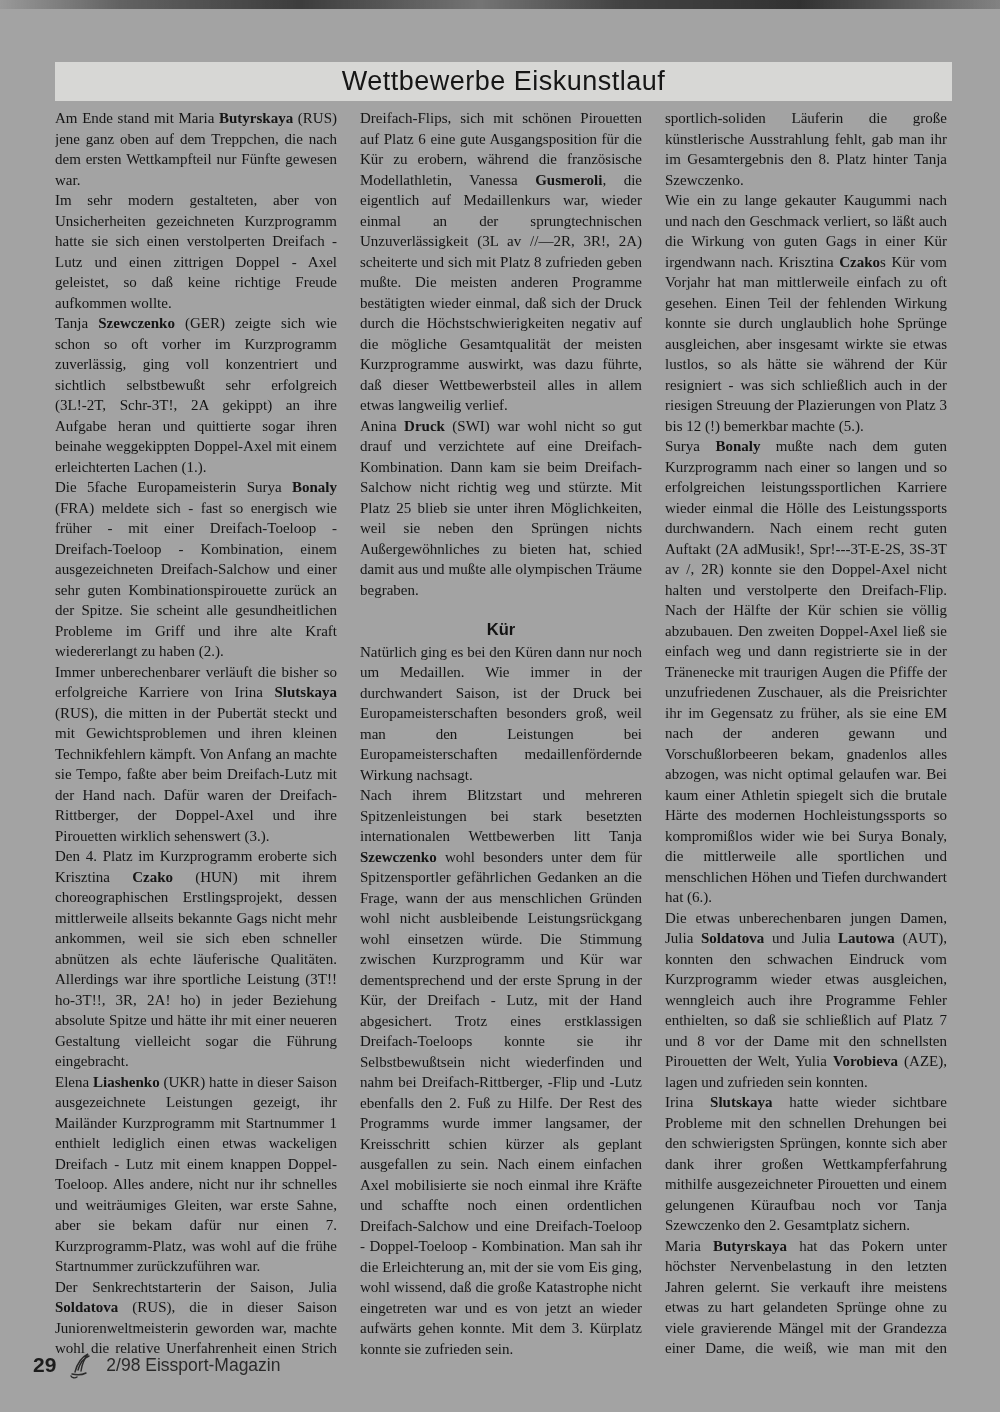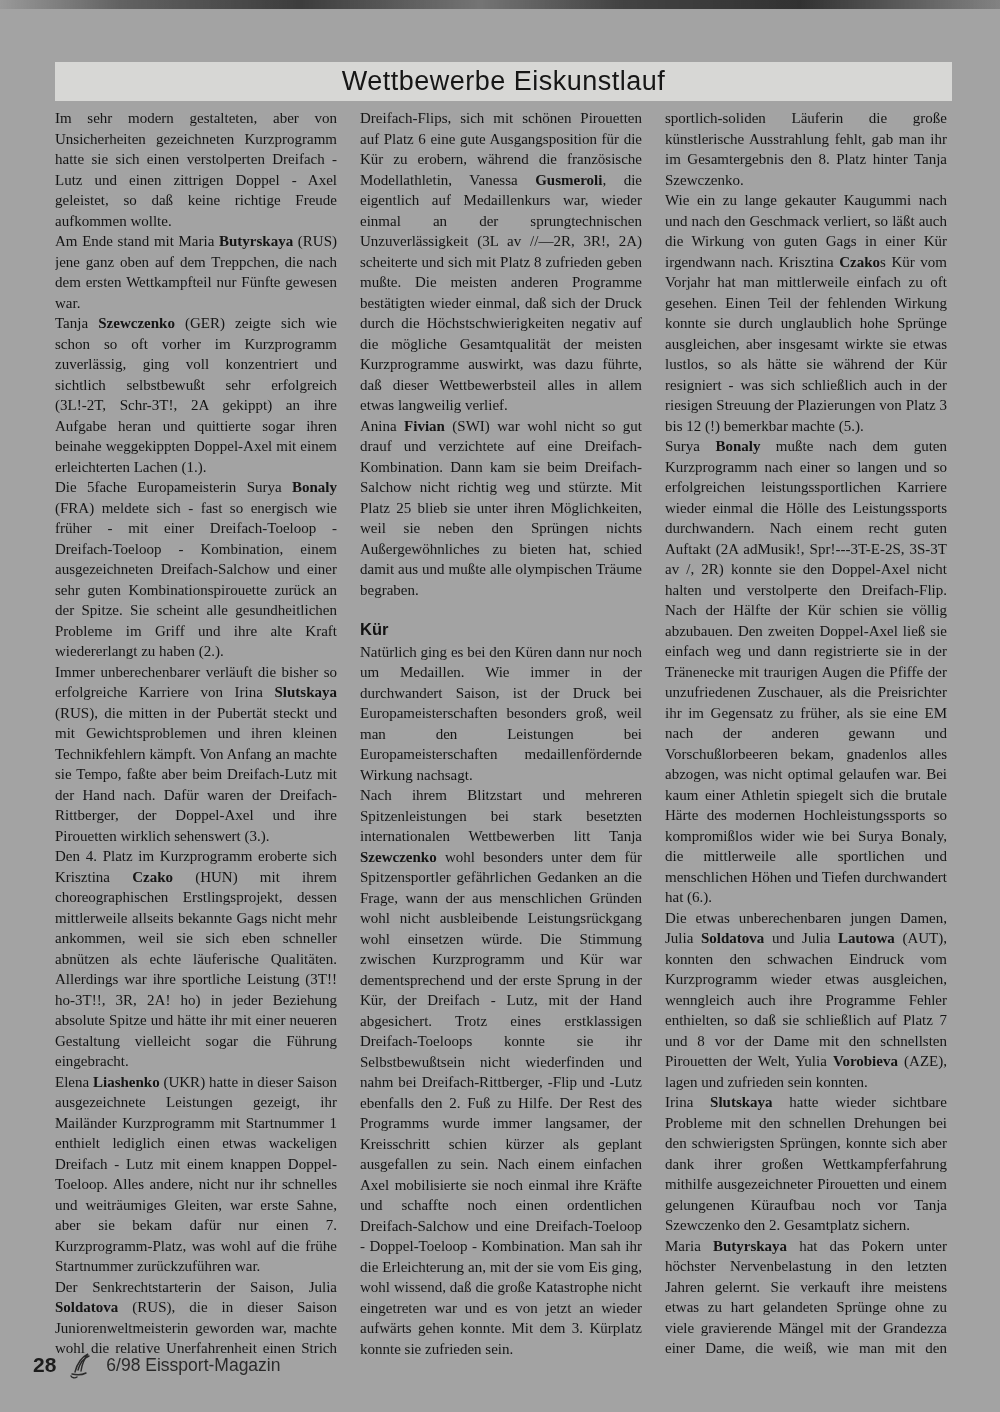--- a/index.html
+++ b/index.html
@@ -73,21 +73,21 @@
   }
   .para {
     margin: 0;
   }
   .para b { font-weight: bold; }
   .sec-heading {
     margin: 19px 0 2px 0;
     font-family: "Liberation Sans", sans-serif;
     font-size: 16.5px;
     font-weight: bold;
-    text-align: left;
+    text-align: center;
     color: #121212;
   }
   .footer {
     position: absolute;
     left: 33px;
     top: 1348px;
     height: 34px;
     display: flex;
     align-items: center;
     gap: 10px;
@@ -114,54 +114,54 @@
 <div class="page">
 
   <div class="scan-edge"></div>
 
   <div class="title-band">
     <h1>Wettbewerbe Eiskunstlauf</h1>
   </div>
 
   <div class="columns">
       <div class="col" lang="de">
+        <p class="para">Am Ende stand mit Maria <b>Butyrskaya</b> (RUS) jene ganz oben auf dem Treppchen, die nach dem ersten Wettkampfteil nur Fünfte gewesen war.</p>
         <p class="para">Im sehr modern gestalteten, aber von Unsicherheiten gezeichneten Kurzprogramm hatte sie sich einen verstolperten Dreifach - Lutz und einen zittrigen Doppel - Axel geleistet, so daß keine richtige Freude aufkommen wollte.</p>
-        <p class="para">Am Ende stand mit Maria <b>Butyrskaya</b> (RUS) jene ganz oben auf dem Treppchen, die nach dem ersten Wettkampfteil nur Fünfte gewesen war.</p>
         <p class="para">Tanja <b>Szewczenko</b> (GER) zeigte sich wie schon so oft vorher im Kurzprogramm zuverlässig, ging voll konzentriert und sichtlich selbstbewußt sehr erfolgreich (3L!-2T, Schr-3T!, 2A gekippt) an ihre Aufgabe heran und quittierte sogar ihren beinahe weggekippten Doppel-Axel mit einem erleichterten Lachen (1.).</p>
         <p class="para">Die 5fache Europameisterin Surya <b>Bonaly</b> (FRA) meldete sich - fast so energisch wie früher - mit einer Dreifach-Toeloop - Dreifach-Toeloop - Kombination, einem ausgezeichneten Dreifach-Salchow und einer sehr guten Kombinationspirouette zurück an der Spitze. Sie scheint alle gesundheitlichen Probleme im Griff und ihre alte Kraft wiedererlangt zu haben (2.).</p>
         <p class="para">Immer unberechenbarer verläuft die bisher so erfolgreiche Karriere von Irina <b>Slutskaya</b> (RUS), die mitten in der Pubertät steckt und mit Gewichtsproblemen und ihren kleinen Technikfehlern kämpft. Von Anfang an machte sie Tempo, faßte aber beim Dreifach-Lutz mit der Hand nach. Dafür waren der Dreifach-Rittberger, der Doppel-Axel und ihre Pirouetten wirklich sehenswert (3.).</p>
         <p class="para">Den 4. Platz im Kurzprogramm eroberte sich Krisztina <b>Czako</b> (HUN) mit ihrem choreographischen Erstlingsprojekt, dessen mittlerweile allseits bekannte Gags nicht mehr ankommen, weil sie sich eben schneller abnützen als echte läuferische Qualitäten. Allerdings war ihre sportliche Leistung (3T!! ho-3T!!, 3R, 2A! ho) in jeder Beziehung absolute Spitze und hätte ihr mit einer neueren Gestaltung vielleicht sogar die Führung eingebracht.</p>
         <p class="para">Elena <b>Liashenko</b> (UKR) hatte in dieser Saison ausgezeichnete Leistungen gezeigt, ihr Mailänder Kurzprogramm mit Startnummer 1 enthielt lediglich einen etwas wackeligen Dreifach - Lutz mit einem knappen Doppel-Toeloop. Alles andere, nicht nur ihr schnelles und weiträumiges Gleiten, war erste Sahne, aber sie bekam dafür nur einen 7. Kurzprogramm-Platz, was wohl auf die frühe Startnummer zurückzuführen war.</p>
         <p class="para">Der Senkrechtstarterin der Saison, Julia <b>Soldatova</b> (RUS), die in dieser Saison Juniorenweltmeisterin geworden war, machte wohl die relative Unerfahrenheit einen Strich durch die Rechnung. Ein weitergedrehter Dreifach-Flip und eine harter Sturz auf den Rücken beim Dreifach-Lutz brachten dem temperamentvollen Mädchen einen für russische Verhältnisse enttäuschenden 11. Platz ein.</p>
       </div>
       <div class="col" lang="de">
         <p class="para">Dreifach-Flips, sich mit schönen Pirouetten auf Platz 6 eine gute Ausgangsposition für die Kür zu erobern, während die französische Modellathletin, Vanessa <b>Gusmeroli</b>, die eigentlich auf Medaillenkurs war, wieder einmal an der sprungtechnischen Unzuverlässigkeit (3L av //—2R, 3R!, 2A) scheiterte und sich mit Platz 8 zufrieden geben mußte. Die meisten anderen Programme bestätigten wieder einmal, daß sich der Druck durch die Höchstschwierigkeiten negativ auf die mögliche Gesamtqualität der meisten Kurzprogramme auswirkt, was dazu führte, daß dieser Wettbewerbsteil alles in allem etwas langweilig verlief.</p>
-        <p class="para">Anina <b>Fivian</b> (SWI) war wohl nicht so gut drauf und verzichtete auf eine Dreifach-Kombination. Dann kam sie beim Dreifach-Salchow nicht richtig weg und stürzte. Mit Platz 25 blieb sie unter ihren Möglichkeiten, weil sie neben den Sprüngen nichts Außergewöhnliches zu bieten hat, schied damit aus und mußte alle olympischen Träume begraben.</p>
+        <p class="para">Anina <b>Druck</b> (SWI) war wohl nicht so gut drauf und verzichtete auf eine Dreifach-Kombination. Dann kam sie beim Dreifach-Salchow nicht richtig weg und stürzte. Mit Platz 25 blieb sie unter ihren Möglichkeiten, weil sie neben den Sprüngen nichts Außergewöhnliches zu bieten hat, schied damit aus und mußte alle olympischen Träume begraben.</p>
         <h3 class="sec-heading">Kür</h3>
         <p class="para">Natürlich ging es bei den Küren dann nur noch um Medaillen. Wie immer in der durchwandert Saison, ist der Druck bei Europameisterschaften besonders groß, weil man den Leistungen bei Europameisterschaften medaillenfördernde Wirkung nachsagt.</p>
         <p class="para">Nach ihrem Blitzstart und mehreren Spitzenleistungen bei stark besetzten internationalen Wettbewerben litt Tanja <b>Szewczenko</b> wohl besonders unter dem für Spitzensportler gefährlichen Gedanken an die Frage, wann der aus menschlichen Gründen wohl nicht ausbleibende Leistungsrückgang wohl einsetzen würde. Die Stimmung zwischen Kurzprogramm und Kür war dementsprechend und der erste Sprung in der Kür, der Dreifach - Lutz, mit der Hand abgesichert. Trotz eines erstklassigen Dreifach-Toeloops konnte sie ihr Selbstbewußtsein nicht wiederfinden und nahm bei Dreifach-Rittberger, -Flip und -Lutz ebenfalls den 2. Fuß zu Hilfe. Der Rest des Programms wurde immer langsamer, der Kreisschritt schien kürzer als geplant ausgefallen zu sein. Nach einem einfachen Axel mobilisierte sie noch einmal ihre Kräfte und schaffte noch einen ordentlichen Dreifach-Salchow und eine Dreifach-Toeloop - Doppel-Toeloop - Kombination. Man sah ihr die Erleichterung an, mit der sie vom Eis ging, wohl wissend, daß die große Katastrophe nicht eingetreten war und es von jetzt an wieder aufwärts gehen konnte. Mit dem 3. Kürplatz konnte sie zufrieden sein.</p>
       </div>
       <div class="col" lang="de">
         <p class="para">sportlich-soliden Läuferin die große künstlerische Ausstrahlung fehlt, gab man ihr im Gesamtergebnis den 8. Platz hinter Tanja Szewczenko.</p>
         <p class="para">Wie ein zu lange gekauter Kaugummi nach und nach den Geschmack verliert, so läßt auch die Wirkung von guten Gags in einer Kür irgendwann nach. Krisztina <b>Czako</b>s Kür vom Vorjahr hat man mittlerweile einfach zu oft gesehen. Einen Teil der fehlenden Wirkung konnte sie durch unglaublich hohe Sprünge ausgleichen, aber insgesamt wirkte sie etwas lustlos, so als hätte sie während der Kür resigniert - was sich schließlich auch in der riesigen Streuung der Plazierungen von Platz 3 bis 12 (!) bemerkbar machte (5.).</p>
         <p class="para">Surya <b>Bonaly</b> mußte nach dem guten Kurzprogramm nach einer so langen und so erfolgreichen leistungssportlichen Karriere wieder einmal die Hölle des Leistungssports durchwandern. Nach einem recht guten Auftakt (2A adMusik!, Spr!---3T-E-2S, 3S-3T av /, 2R) konnte sie den Doppel-Axel nicht halten und verstolperte den Dreifach-Flip. Nach der Hälfte der Kür schien sie völlig abzubauen. Den zweiten Doppel-Axel ließ sie einfach weg und dann registrierte sie in der Tränenecke mit traurigen Augen die Pfiffe der unzufriedenen Zuschauer, als die Preisrichter ihr im Gegensatz zu früher, als sie eine EM nach der anderen gewann und Vorschußlorbeeren bekam, gnadenlos alles abzogen, was nicht optimal gelaufen war. Bei kaum einer Athletin spiegelt sich die brutale Härte des modernen Hochleistungssports so kompromißlos wider wie bei Surya Bonaly, die mittlerweile alle sportlichen und menschlichen Höhen und Tiefen durchwandert hat (6.).</p>
         <p class="para">Die etwas unberechenbaren jungen Damen, Julia <b>Soldatova</b> und Julia <b>Lautowa</b> (AUT), konnten den schwachen Eindruck vom Kurzprogramm wieder etwas ausgleichen, wenngleich auch ihre Programme Fehler enthielten, so daß sie schließlich auf Platz 7 und 8 vor der Dame mit den schnellsten Pirouetten der Welt, Yulia <b>Vorobieva</b> (AZE), lagen und zufrieden sein konnten.</p>
         <p class="para">Irina <b>Slutskaya</b> hatte wieder sichtbare Probleme mit den schnellen Drehungen bei den schwierigsten Sprüngen, konnte sich aber dank ihrer großen Wettkampferfahrung mithilfe ausgezeichneter Pirouetten und einem gelungenen Küraufbau noch vor Tanja Szewczenko den 2. Gesamtplatz sichern.</p>
         <p class="para">Maria <b>Butyrskaya</b> hat das Pokern unter höchster Nervenbelastung in den letzten Jahren gelernt. Sie verkauft ihre meistens etwas zu hart gelandeten Sprünge ohne zu viele gravierende Mängel mit der Grandezza einer Dame, die weiß, wie man mit den Problemen des Lebens fertig wird. Auch diesmal schrappte sie hart an der Grenze des tragbaren Risikos entlang, machte aber weniger Fehler als alle anderen und sah wegen ihrer betont fraulichen Ausstrahlung auch noch richtig gut aus. Der Lohn für ihr langes Durchhalten war der Titel der Europameisterin 1998. &nbsp;&nbsp;❑</p>
       </div>
     </div>
 
   <div class="footer">
-    <span class="page-number">28</span>
+    <span class="page-number">29</span>
     <span class="footer-logo">
       <svg viewBox="0 0 30 28" width="30" height="28" xmlns="http://www.w3.org/2000/svg">
         <g fill="none" stroke="#2a2a2a" stroke-width="1.4" stroke-linecap="round">
           <path d="M9 21 C11 13, 16 6, 22 3 C18 8, 16 13, 15 20"></path>
           <path d="M12 19 C14 12, 18 7, 23 5"></path>
           <path d="M6 23 C10 24, 16 24, 20 22"></path>
           <path d="M5 25 C6 27, 9 27.5, 11 26"></path>
         </g>
       </svg>
     </span>
-    <span class="issue-line">6/98 Eissport-Magazin</span>
+    <span class="issue-line">2/98 Eissport-Magazin</span>
   </div>
 
 </div>
 
 </body></html>

